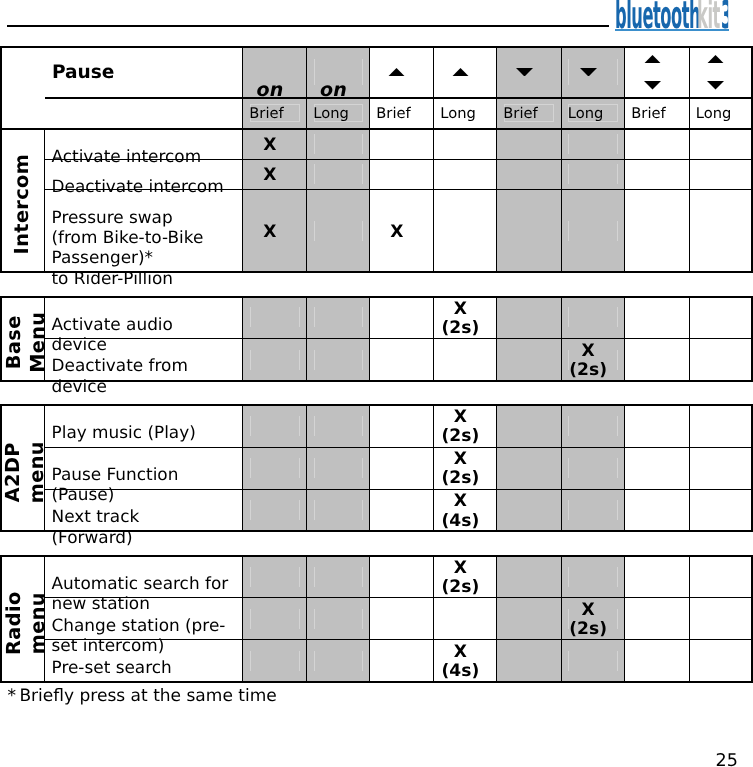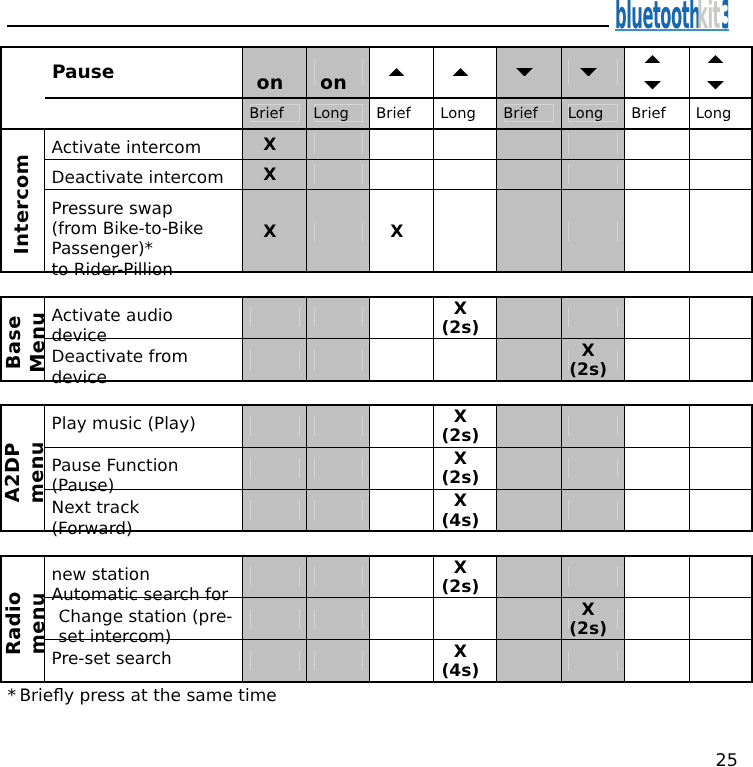--- a/index.html
+++ b/index.html
@@ -17,28 +17,28 @@
 .block{position:absolute;}
 .block>div{position:absolute;box-sizing:border-box;}
 .gl{background:#000;}
 .shade{background:#c0c0c0;}
 .innerline{border:1px solid #d4d4d4;background:transparent;}
 .innerline-v{background:#d4d4d4;}
 .hdr-label{display:flex;align-items:center;justify-content:flex-start;
   padding-left:7.4px;font-weight:bold;font-size:18.6px;}
 .hdr-label.up{align-items:flex-start;padding-top:2.4px;}
 .cellbox{display:flex;align-items:center;justify-content:center;text-align:center;padding-right:9.2px;}
-.btn-lbl{font-weight:bold;font-size:19.05px;line-height:19px;position:relative;top:11px;}
+.btn-lbl{font-weight:bold;font-size:19.05px;line-height:19px;position:relative;top:18px;font-style:italic;}
 .press{font-size:14.7px;justify-content:flex-start;padding-left:6.8px;padding-right:0;}
 .mark{font-weight:bold;font-size:17.1px;}
 .markwrap{line-height:19.1px;position:relative;top:1.2px;}
 .arrw{line-height:0;}
 .arrw2{line-height:0;display:flex;flex-direction:column;align-items:center;gap:18px;}
 .desc{display:flex;align-items:flex-start;padding-left:7px;font-size:16.9px;}
-.descwrap{line-height:20.3px;padding-top:8px;}
+.descwrap{line-height:20.3px;padding-top:17px;}
 .rotcell{display:flex;align-items:center;justify-content:center;}
 .rot{transform:translate(var(--rotdx,0px),4px) rotate(-90deg);font-weight:bold;font-size:19.3px;letter-spacing:0.4px;
      text-align:center;line-height:24.2px;white-space:pre;}
 .footnote{position:absolute;left:7.5px;top:685.5px;font-size:17.05px;white-space:pre;}
 .fn-star{margin-right:3.4px;}
 .pageno{position:absolute;left:715.6px;top:751px;font-size:17.6px;}
 </style>
 </head>
 <body>
 
@@ -467,38 +467,38 @@
         <div class="gl" style="left: 624.5px; top: 1px; width: 1px; height: 126.3px;"></div>
         <div class="gl" style="left: 689px; top: 1px; width: 1px; height: 126.3px;"></div>
         <div class="gl" style="left: 45px; top: 42.5px; width: 707px; height: 1px;"></div>
         <div class="gl" style="left: 45px; top: 84.5px; width: 707px; height: 1px;"></div>
         <div class="rotcell" style="left: 1px; top: 1px; width: 44px; height: 126.3px;">
           <div class="rot" style="--rotdx: 3.5px;">Radio
 menu</div>
         </div>
         <div class="desc" style="left: 45px; top: 1px; width: 198px; height: 42px;">
           <div class="descwrap">
+            <div>Automatic search for</div>
             <div>new station</div>
-            <div>Automatic search for</div>
           </div>
         </div>
         <div class="cellbox mark" style="left: 243px; top: 1px; width: 64px; height: 42px;"></div>
         <div class="cellbox mark" style="left: 307px; top: 1px; width: 63px; height: 42px;"></div>
         <div class="cellbox mark" style="left: 370px; top: 1px; width: 64px; height: 42px;"></div>
         <div class="cellbox mark" style="left: 434px; top: 1px; width: 63px; height: 42px;">
           <div class="markwrap">
             <div>X</div>
             <div>(2s)</div>
           </div>
         </div>
         <div class="cellbox mark" style="left: 497px; top: 1px; width: 64.5px; height: 42px;"></div>
         <div class="cellbox mark" style="left: 561.5px; top: 1px; width: 63.5px; height: 42px;"></div>
         <div class="cellbox mark" style="left: 625px; top: 1px; width: 64.5px; height: 42px;"></div>
         <div class="cellbox mark" style="left: 689.5px; top: 1px; width: 62.5px; height: 42px;"></div>
-        <div class="desc" style="left: 45px; top: 43px; width: 198px; height: 42px; margin-left: 7px;">
+        <div class="desc" style="left: 45px; top: 43px; width: 198px; height: 42px;">
           <div class="descwrap">
             <div>Change station (pre-</div>
             <div>set intercom)</div>
           </div>
         </div>
         <div class="cellbox mark" style="left: 243px; top: 43px; width: 64px; height: 42px;"></div>
         <div class="cellbox mark" style="left: 307px; top: 43px; width: 63px; height: 42px;"></div>
         <div class="cellbox mark" style="left: 370px; top: 43px; width: 64px; height: 42px;"></div>
         <div class="cellbox mark" style="left: 434px; top: 43px; width: 63px; height: 42px;"></div>
         <div class="cellbox mark" style="left: 497px; top: 43px; width: 64.5px; height: 42px;"></div>

